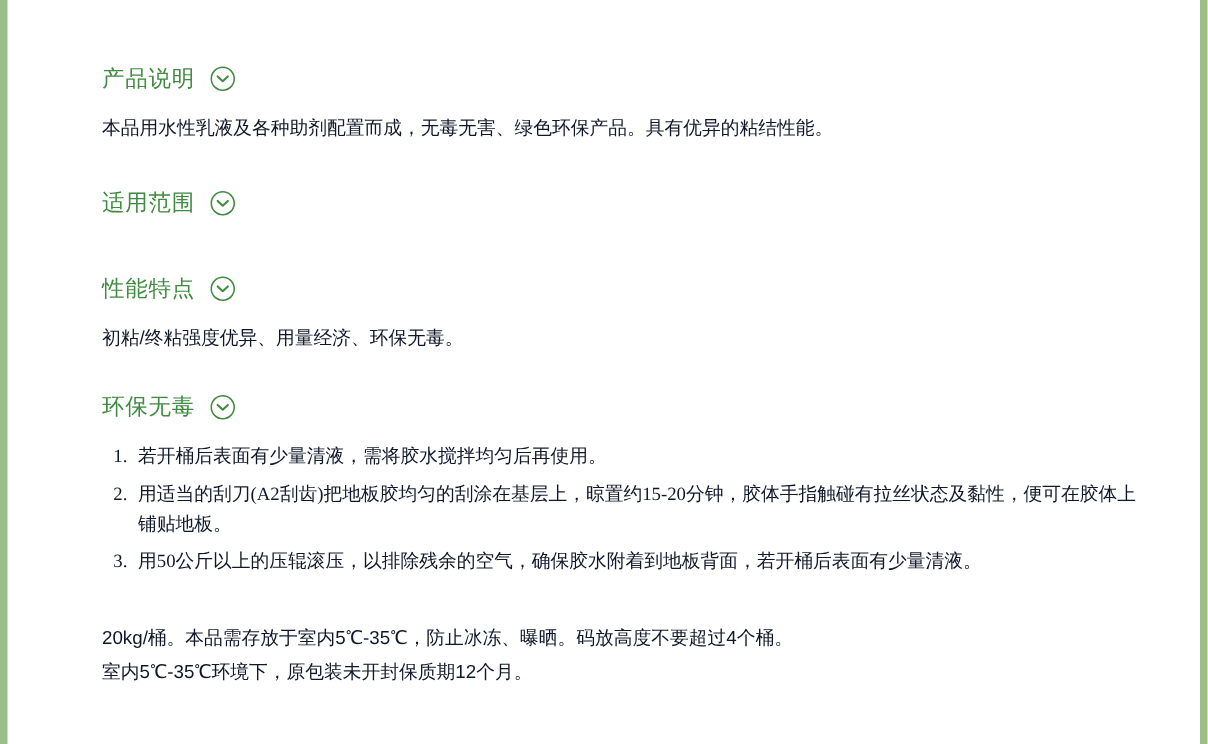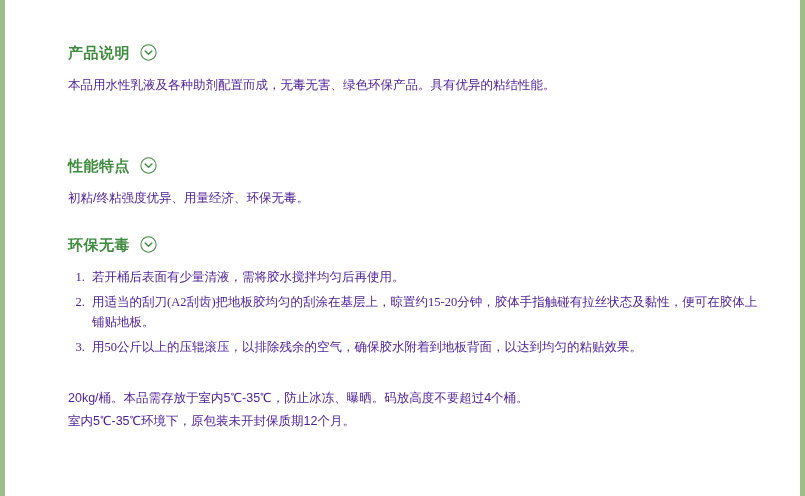--- a/index.html
+++ b/index.html
@@ -42,35 +42,35 @@
     margin-bottom: 4px;
   }
   .sec-head {
     display: flex;
     align-items: center;
     gap: 10px;
     margin-bottom: 14px;
   }
   .sec-title {
     font-size: 15px;
-    font-weight: bold;
+    font-weight: normal;
     color: #3f8b3f;
     letter-spacing: 0.5px;
     line-height: 1;
   }
   .toggle-icon {
     width: 17px;
     height: 17px;
     flex: 0 0 17px;
     display: block;
   }
   .sec-body {
     font-size: 12.5px;
     line-height: 20px;
-    color: #4c1d95;
+    color: #0f172a;
   }
   .sec-body p {
     margin: 0 0 2px 0;
   }
   ol.steps {
     margin: 0;
     padding-left: 20px;
     list-style: decimal;
   }
   ol.steps li {
@@ -104,20 +104,27 @@
         </svg>
       </div>
       <div class="sec-body">
         <p>本品用水性乳液及各种助剂配置而成，无毒无害、绿色环保产品。具有优异的粘结性能。</p>
       </div>
     </div>
 
     <div class="gap-1"></div>
 
     <div class="section">
+      <div class="sec-head">
+        <div class="sec-title">适用范围</div>
+        <svg class="toggle-icon" viewBox="0 0 20 20">
+          <circle cx="10" cy="10" r="9" fill="none" stroke="#3f8b3f" stroke-width="1.2"></circle>
+          <path d="M6 8.2 L10 12 L14 8.2" fill="none" stroke="#3f8b3f" stroke-width="1.6" stroke-linecap="round" stroke-linejoin="round"></path>
+        </svg>
+      </div>
     </div>
 
     <div class="gap-2"></div>
 
     <div class="section">
       <div class="sec-head">
         <div class="sec-title">性能特点</div>
         <svg class="toggle-icon" viewBox="0 0 20 20">
           <circle cx="10" cy="10" r="9" fill="none" stroke="#3f8b3f" stroke-width="1.2"></circle>
           <path d="M6 8.2 L10 12 L14 8.2" fill="none" stroke="#3f8b3f" stroke-width="1.6" stroke-linecap="round" stroke-linejoin="round"></path>
@@ -135,21 +142,21 @@
         <div class="sec-title">环保无毒</div>
         <svg class="toggle-icon" viewBox="0 0 20 20">
           <circle cx="10" cy="10" r="9" fill="none" stroke="#3f8b3f" stroke-width="1.2"></circle>
           <path d="M6 8.2 L10 12 L14 8.2" fill="none" stroke="#3f8b3f" stroke-width="1.6" stroke-linecap="round" stroke-linejoin="round"></path>
         </svg>
       </div>
       <div class="sec-body">
         <ol class="steps">
           <li>若开桶后表面有少量清液，需将胶水搅拌均匀后再使用。</li>
           <li>用适当的刮刀(A2刮齿)把地板胶均匀的刮涂在基层上，晾置约15-20分钟，胶体手指触碰有拉丝状态及黏性，便可在胶体上铺贴地板。</li>
-          <li>用50公斤以上的压辊滚压，以排除残余的空气，确保胶水附着到地板背面，以达到均匀的粘贴效果。</li>
+          <li>用50公斤以上的压辊滚压，以排除残余的空气，确保胶水附着到地板背面，若开桶后表面有少量清液。</li>
         </ol>
       </div>
     </div>
 
     <div class="gap-4"></div>
 
     <div class="section">
       <div class="sec-body pack-lines">
         <p>20kg/桶。本品需存放于室内5℃-35℃，防止冰冻、曝晒。码放高度不要超过4个桶。</p>
         <p>室内5℃-35℃环境下，原包装未开封保质期12个月。</p>

